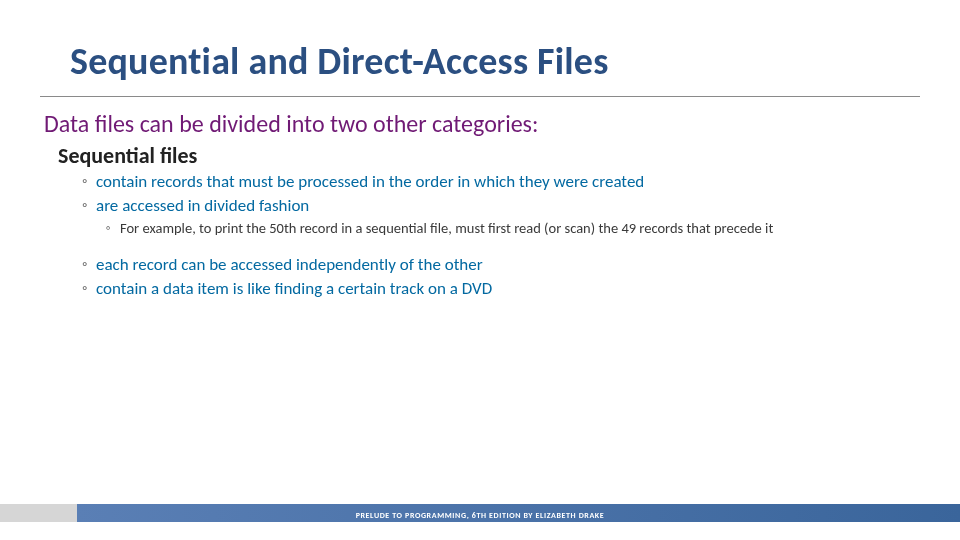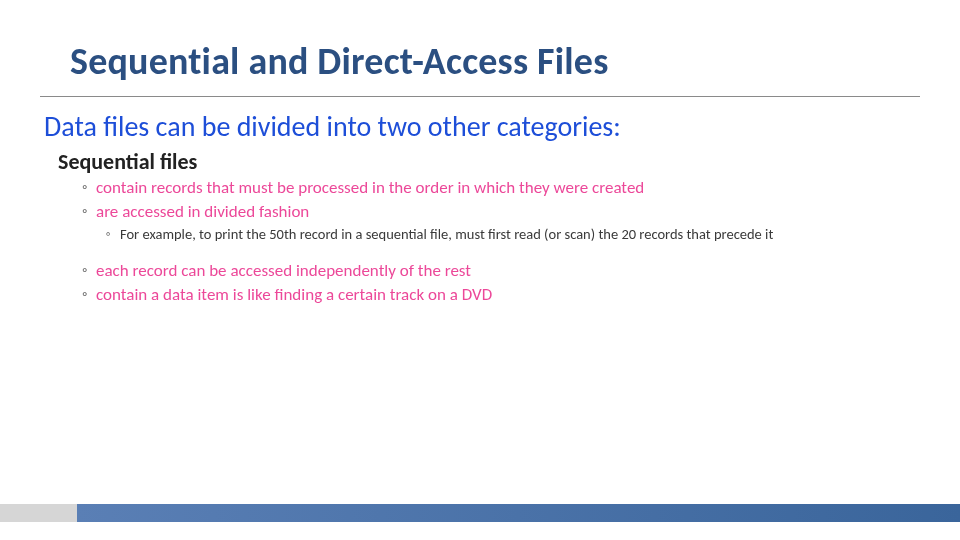--- a/index.html
+++ b/index.html
@@ -31,22 +31,22 @@
     .title-underline {
       height: 1px;
       background: #8a8a8a;
       margin: 2px 40px 0 40px;
     }
     .content {
       padding: 12px 40px 0 40px;
       color: #333;
     }
     .intro {
-      font-size: 28px;
-      color: #1d4ed8;
+      font-size: 24px;
+      color: #701a75;
       margin-bottom: 0;
       padding-left: 4px;
     }
     .heading {
       font-size: 22px;
       font-weight: 700;
       color: #222;
       margin-top: 4px;
       margin-bottom: 2px;
       padding-left: 18px;
@@ -54,21 +54,21 @@
     .heading .paren {
       font-weight: 400;
     }
     .bullet-list {
       list-style: none;
       padding-left: 42px;
     }
     .bullet-list li {
       position: relative;
       font-size: 17px;
-      color: #ec4899;
+      color: #0369a1;
       line-height: 1.35;
       padding-left: 14px;
       margin-bottom: 1px;
     }
     .bullet-list li::before {
       content: "◦";
       position: absolute;
       left: 0;
       top: 0;
       color: #666;
@@ -101,21 +101,21 @@
     .footer-bar {
       position: absolute;
       left: 0;
       bottom: 18px;
       height: 18px;
       width: 960px;
       background: linear-gradient(90deg, #d6d6d6 0%, #d6d6d6 8%, #5a7fb5 8%, #3a659b 100%);
     }
     .footer-text {
       position: absolute;
-      bottom: 36px;
+      bottom: 20px;
       width: 960px;
       text-align: center;
       font-size: 8px;
       letter-spacing: 0.6px;
       color: #fff;
       font-weight: 600;
       z-index: 2;
     }
   </style>
 </head>
@@ -129,26 +129,26 @@
     <div class="intro">Data files can be divided into two other categories:</div>
 
     <div class="heading">
       <span>Sequential files</span><span class="paren"></span>
     </div>
     <ul class="bullet-list">
       <li>contain records that must be processed in the order in which they were created</li>
       <li>are accessed in divided fashion</li>
     </ul>
     <ul class="sub-bullet-list">
-      <li>For example, to print the 50th record in a sequential file, must first read (or scan) the 20 records that precede it</li>
+      <li>For example, to print the 50th record in a sequential file, must first read (or scan) the 49 records that precede it</li>
     </ul>
 
     <div class="spacer"></div>
 
     <ul class="bullet-list">
-      <li>each record can be accessed independently of the rest</li>
+      <li>each record can be accessed independently of the other</li>
       <li>contain a data item is like finding a certain track on a DVD</li>
     </ul>
   </div>
 
   <div class="footer-bar"></div>
   <div class="footer-text">PRELUDE TO PROGRAMMING, 6TH EDITION BY ELIZABETH DRAKE</div>
 </div>
 
 </body></html>

